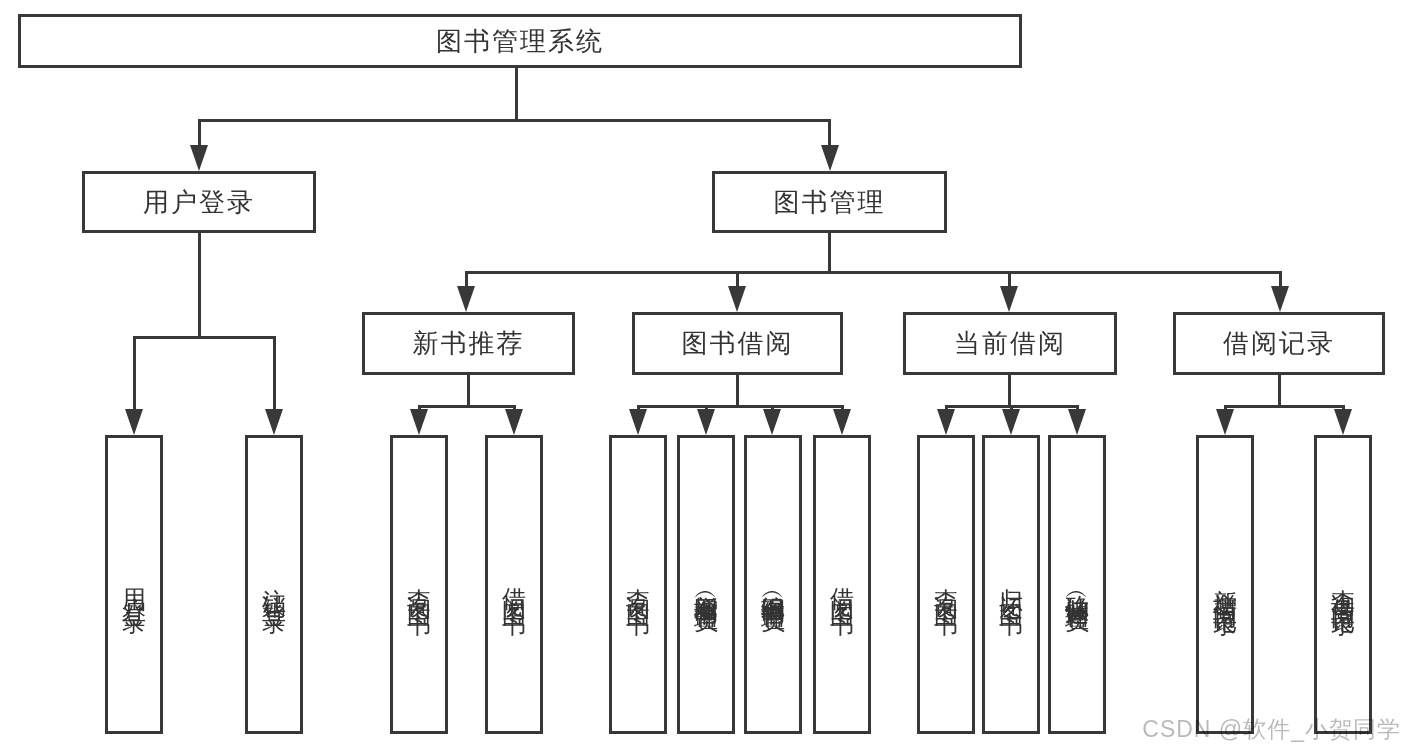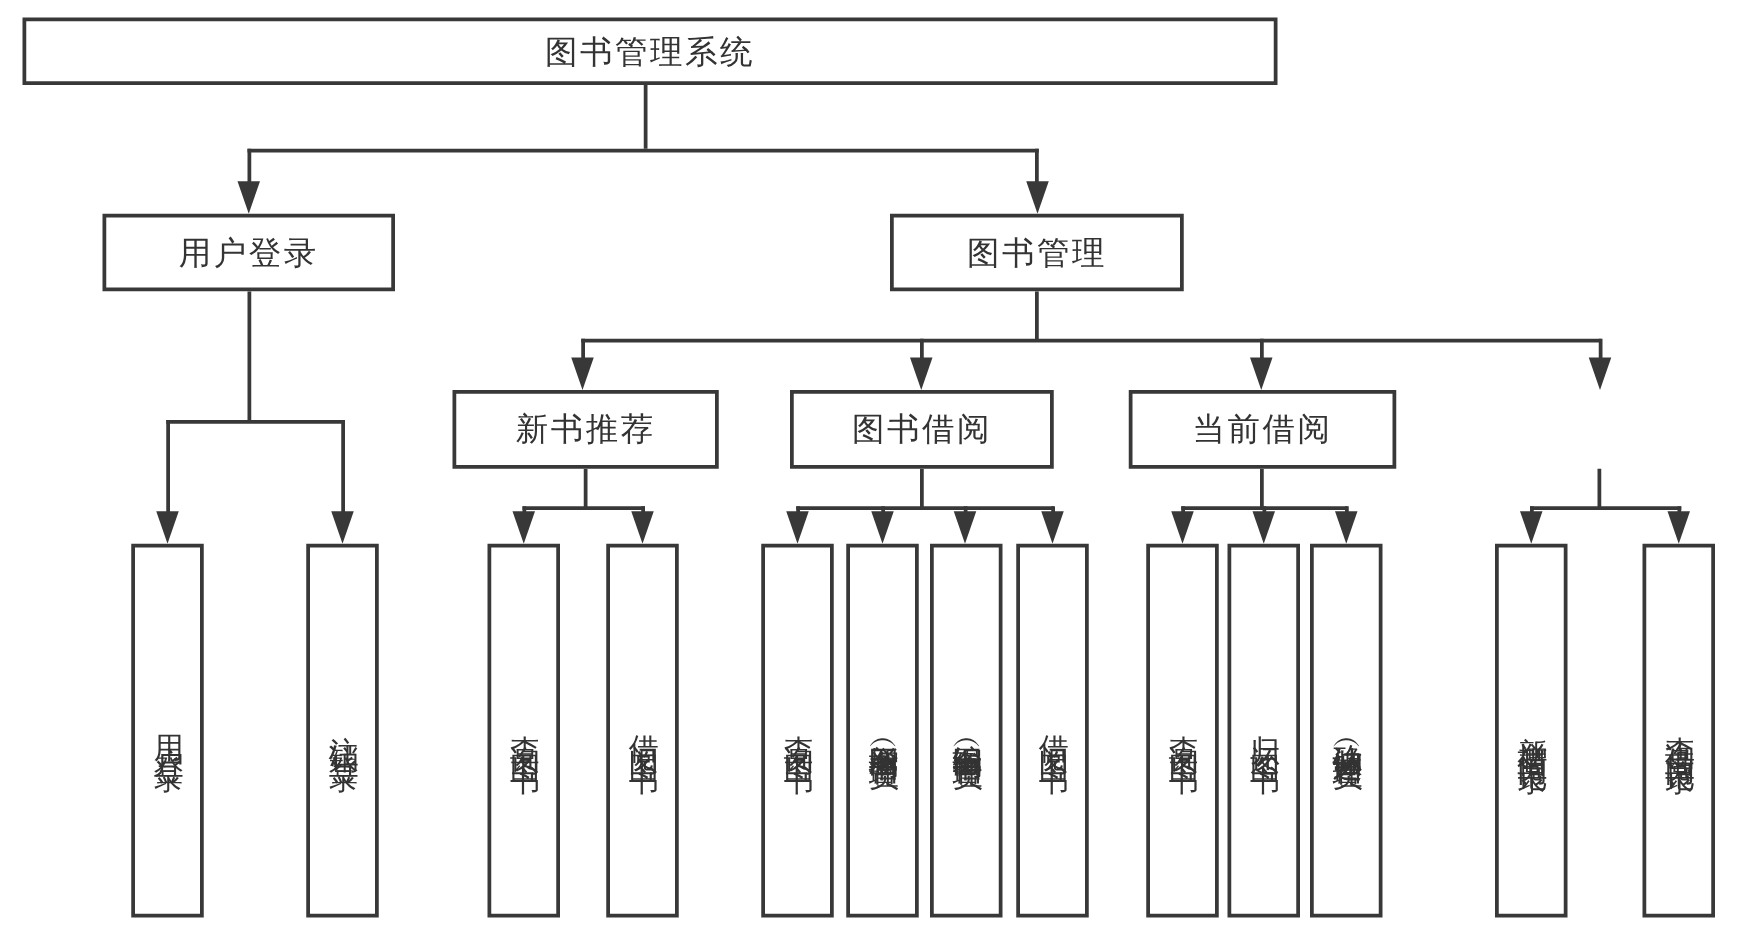--- a/index.html
+++ b/index.html
@@ -71,20 +71,23 @@
   </div>
 
   <div class="box h-label" style="left:632px;top:312px;width:211px;height:63px;">
     <span>图书借阅</span>
   </div>
 
   <div class="box h-label" style="left:903px;top:312px;width:214px;height:63px;">
     <span>当前借阅</span>
   </div>
 
+  <div class="box h-label" style="left:1173px;top:312px;width:212px;height:63px;">
+    <span>借阅记录</span>
+  </div>
 
   <div class="box leaf" style="left:105px;top:435px;width:58px;height:299px;">
     <span>用户登录</span>
   </div>
 
   <div class="box leaf" style="left:245px;top:435px;width:58px;height:299px;">
     <span>注销登录</span>
   </div>
 
   <div class="box leaf" style="left:390px;top:435px;width:58px;height:299px;">
@@ -183,14 +186,15 @@
   <div class="vl" style="left:1076px;top:405px;height:14px;"></div>
   <div class="ar" style="left:1068px;top:409px;"></div>
 
   <div class="vl" style="left:1278px;top:375px;height:32px;"></div>
   <div class="hl" style="left:1224px;top:405px;width:121px;"></div>
   <div class="vl" style="left:1224px;top:405px;height:14px;"></div>
   <div class="ar" style="left:1216px;top:409px;"></div>
   <div class="vl" style="left:1342px;top:405px;height:14px;"></div>
   <div class="ar" style="left:1334px;top:409px;"></div>
 
+  <div class="watermark">CSDN @软件_小贺同学</div>
 
 </div>
 
 </body></html>

